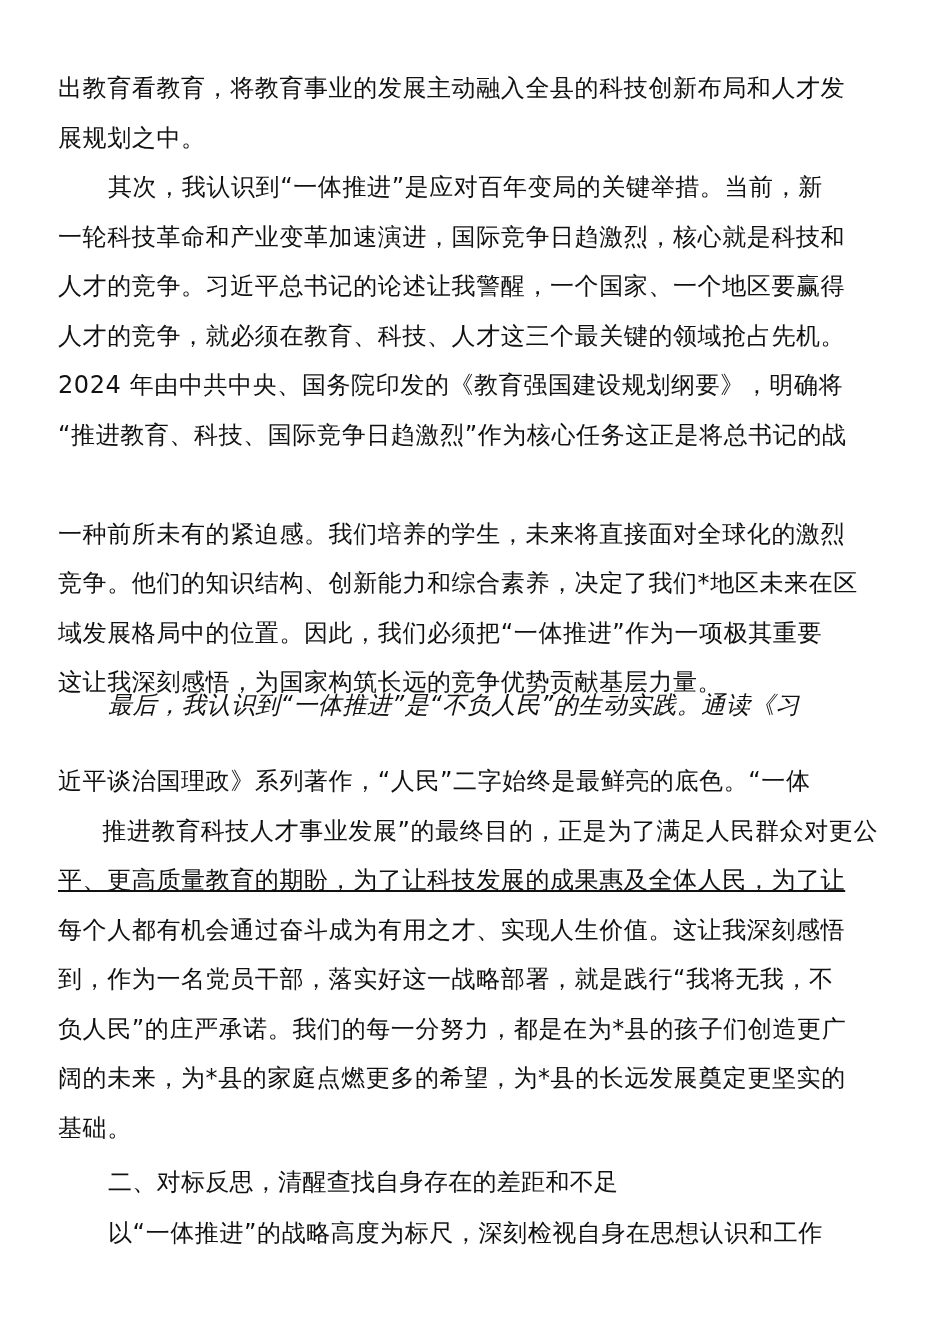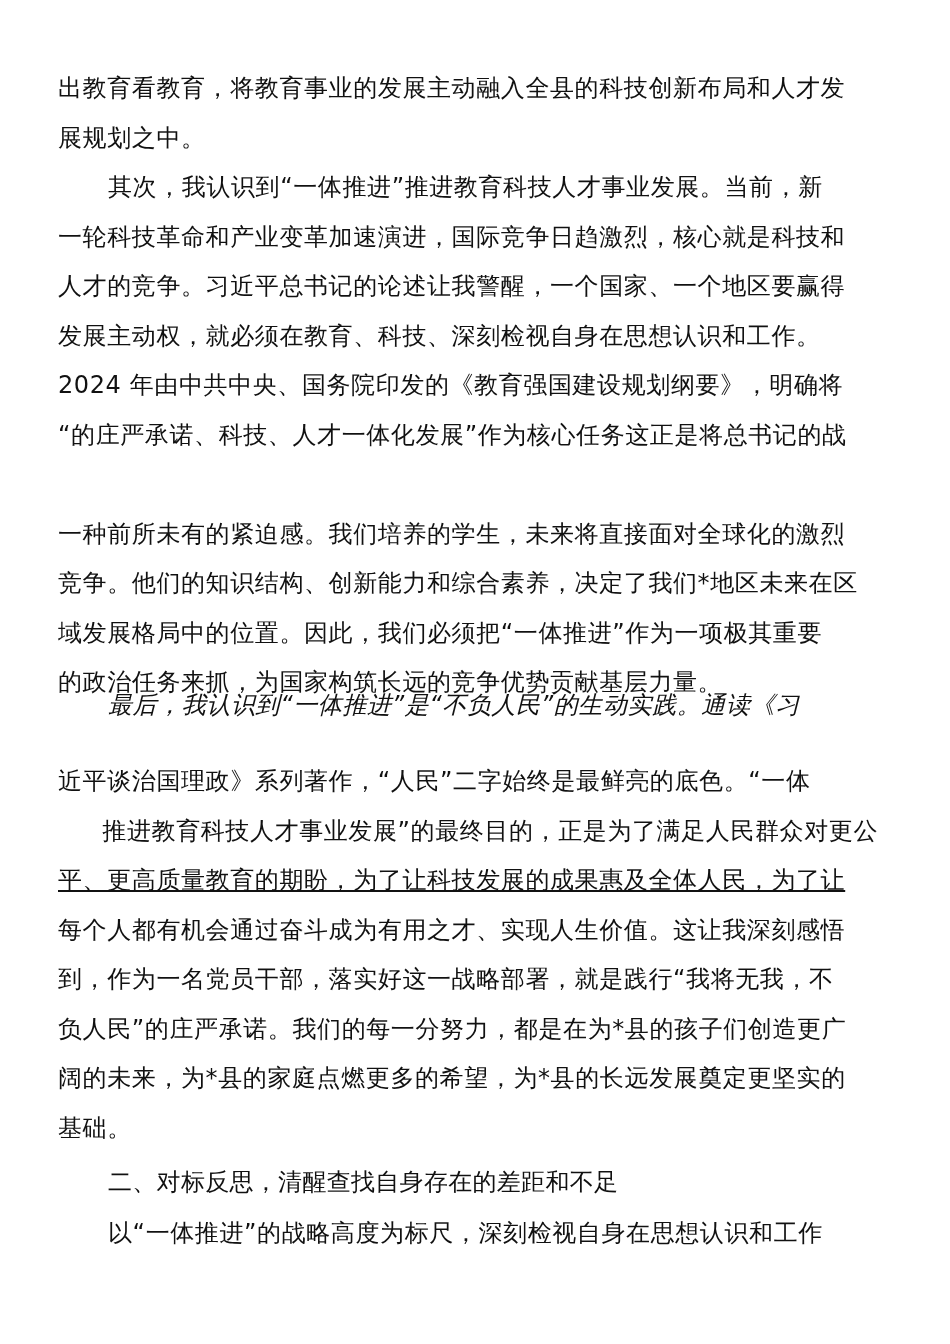--- a/index.html
+++ b/index.html
@@ -17,30 +17,30 @@
     .indent { left: 108px; width: 770px; }
     .heading { letter-spacing: 0.3px; }
   </style>
 </head>
 <body>
 
 <div class="page">
   <div class="line" style="top:73px;">出教育看教育，将教育事业的发展主动融入全县的科技创新布局和人才发</div>
   <div class="line" style="top:123px;">展规划之中。</div>
 
-  <div class="line indent" style="top:172px;">其次，我认识到“一体推进”推进教育科技人才事业发展。当前，新</div>
+  <div class="line indent" style="top:172px;">其次，我认识到“一体推进”是应对百年变局的关键举措。当前，新</div>
   <div class="line" style="top:271px;">人才的竞争。习近平总书记的论述让我警醒，一个国家、一个地区要赢得</div>
   <div class="line" style="top:222px;">一轮科技革命和产业变革加速演进，国际竞争日趋激烈，核心就是科技和</div>
-  <div class="line" style="top:321px;">发展主动权，就必须在教育、科技、深刻检视自身在思想认识和工作。</div>
+  <div class="line" style="top:321px;">人才的竞争，就必须在教育、科技、人才这三个最关键的领域抢占先机。</div>
   <div class="line" style="top:370px;">2024 年由中共中央、国务院印发的《教育强国建设规划纲要》，明确将</div>
-  <div class="line" style="top:420px;">“的庄严承诺、科技、人才一体化发展”作为核心任务这正是将总书记的战</div>
+  <div class="line" style="top:420px;">“推进教育、科技、国际竞争日趋激烈”作为核心任务这正是将总书记的战</div>
   <div class="line" style="top:568px;">竞争。他们的知识结构、创新能力和综合素养，决定了我们*地区未来在区</div>
   <div class="line" style="top:519px;">一种前所未有的紧迫感。我们培养的学生，未来将直接面对全球化的激烈</div>
   <div class="line" style="top:618px;">域发展格局中的位置。因此，我们必须把“一体推进”作为一项极其重要</div>
-  <div class="line" style="top:667px;">的政治任务来抓，为国家构筑长远的竞争优势贡献基层力量。</div>
+  <div class="line" style="top:667px;">这让我深刻感悟，为国家构筑长远的竞争优势贡献基层力量。</div>
 
   <div class="line indent" style="top:690px;font-style:italic;">最后，我认识到“一体推进”是“不负人民”的生动实践。通读《习</div>
   <div class="line" style="top:766px;">近平谈治国理政》系列著作，“人民”二字始终是最鲜亮的底色。“一体</div>
   <div class="line" style="top:816px;text-align:right;">推进教育科技人才事业发展”的最终目的，正是为了满足人民群众对更公</div>
   <div class="line" style="top:865px;text-decoration:underline;">平、更高质量教育的期盼，为了让科技发展的成果惠及全体人民，为了让</div>
   <div class="line" style="top:915px;">每个人都有机会通过奋斗成为有用之才、实现人生价值。这让我深刻感悟</div>
   <div class="line" style="top:964px;">到，作为一名党员干部，落实好这一战略部署，就是践行“我将无我，不</div>
   <div class="line" style="top:1014px;">负人民”的庄严承诺。我们的每一分努力，都是在为*县的孩子们创造更广</div>
   <div class="line" style="top:1063px;">阔的未来，为*县的家庭点燃更多的希望，为*县的长远发展奠定更坚实的</div>
   <div class="line" style="top:1113px;">基础。</div>

